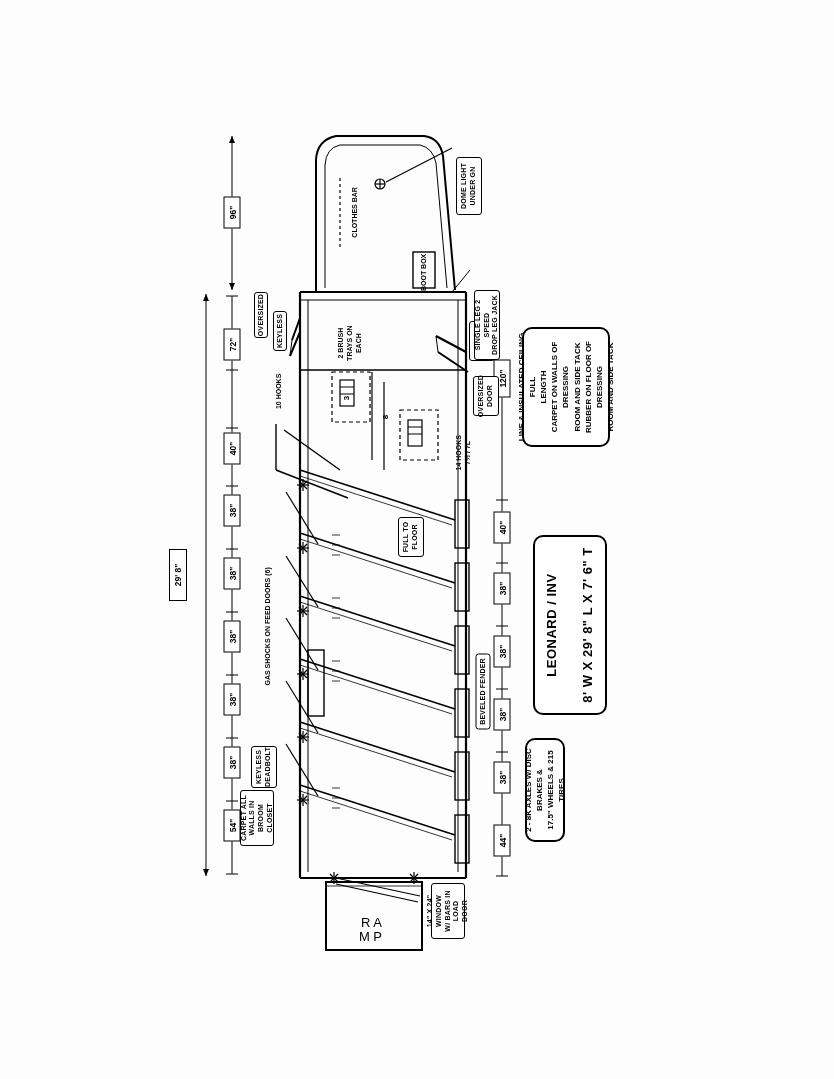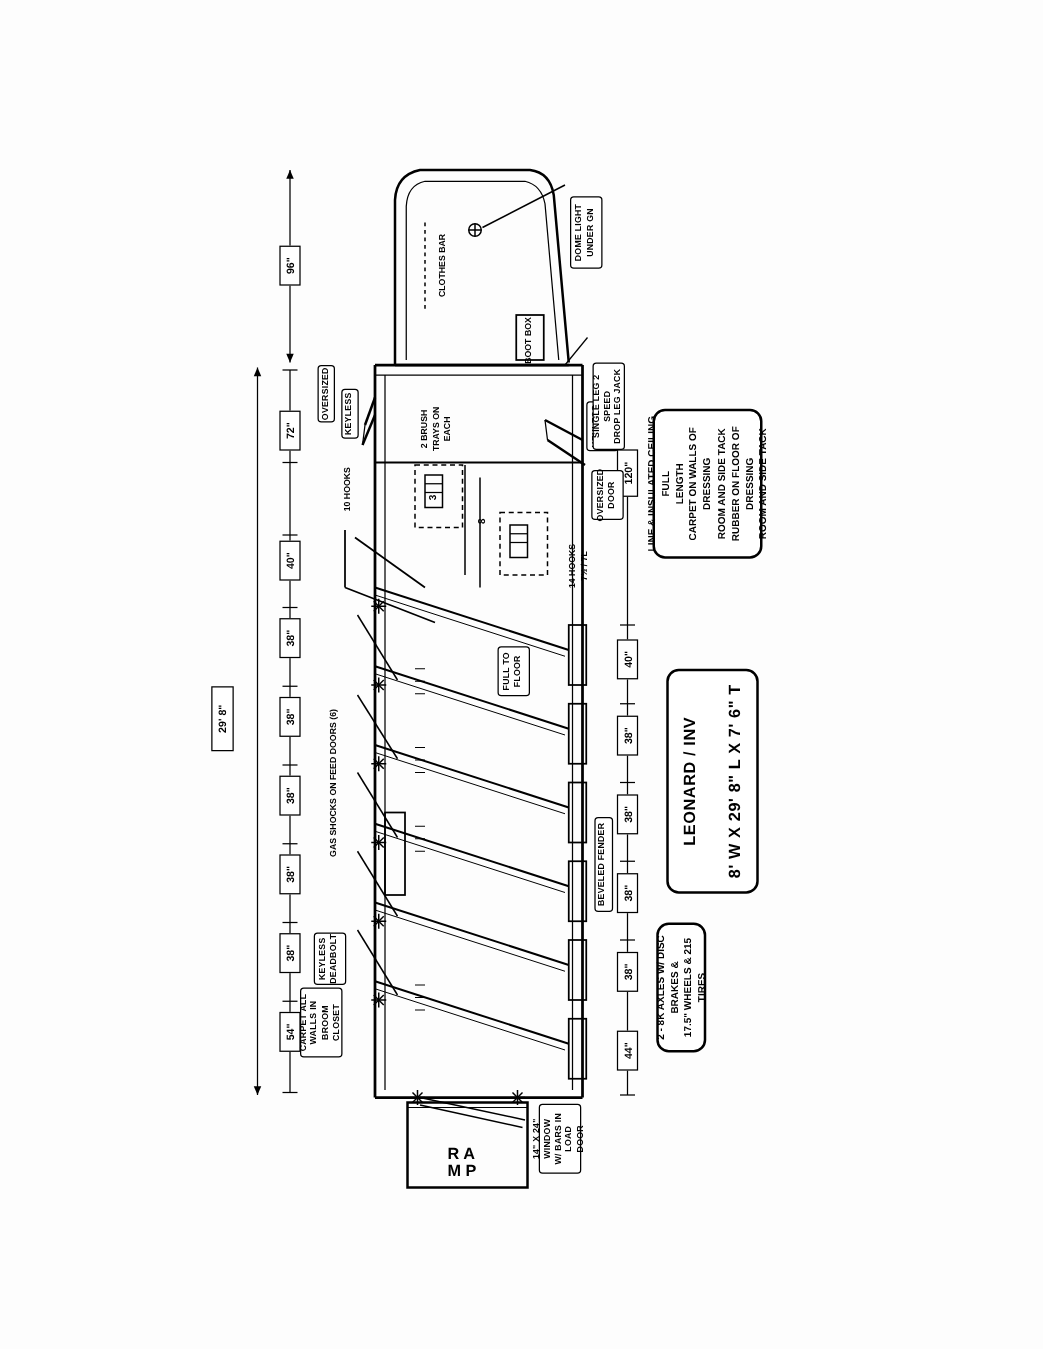--- a/index.html
+++ b/index.html
@@ -96,23 +96,23 @@
   svg.draw {
     position: absolute;
     left: 0; top: 0;
     width: 834px;
     height: 1079px;
     pointer-events: none;
   }
   .ramp-letters {
     position: absolute;
     font-size: 13px;
-    font-weight: bold;
+    font-weight: normal;
     line-height: 1.05;
-    text-align: left;
+    text-align: right;
   }
 </style>
 </head>
 <body>
 
 <div id="sheet">
 
   <svg class="draw" viewBox="0 0 834 1079">
     <g stroke="#000" fill="none" stroke-width="1.6" stroke-linejoin="miter" stroke-linecap="butt">
 

